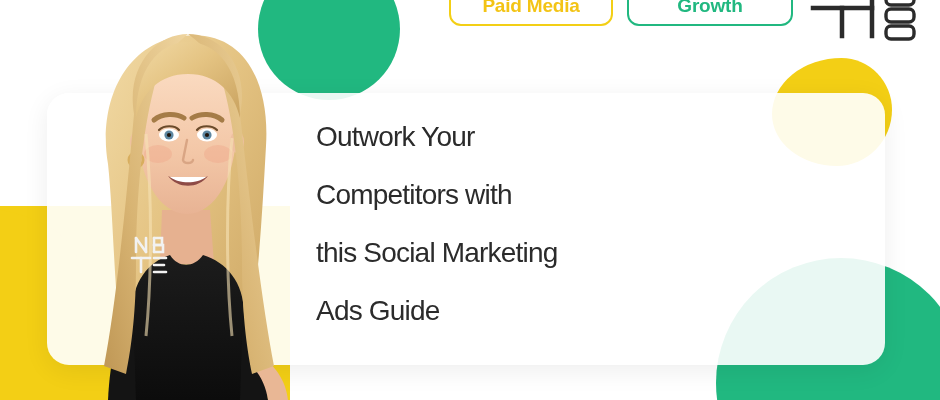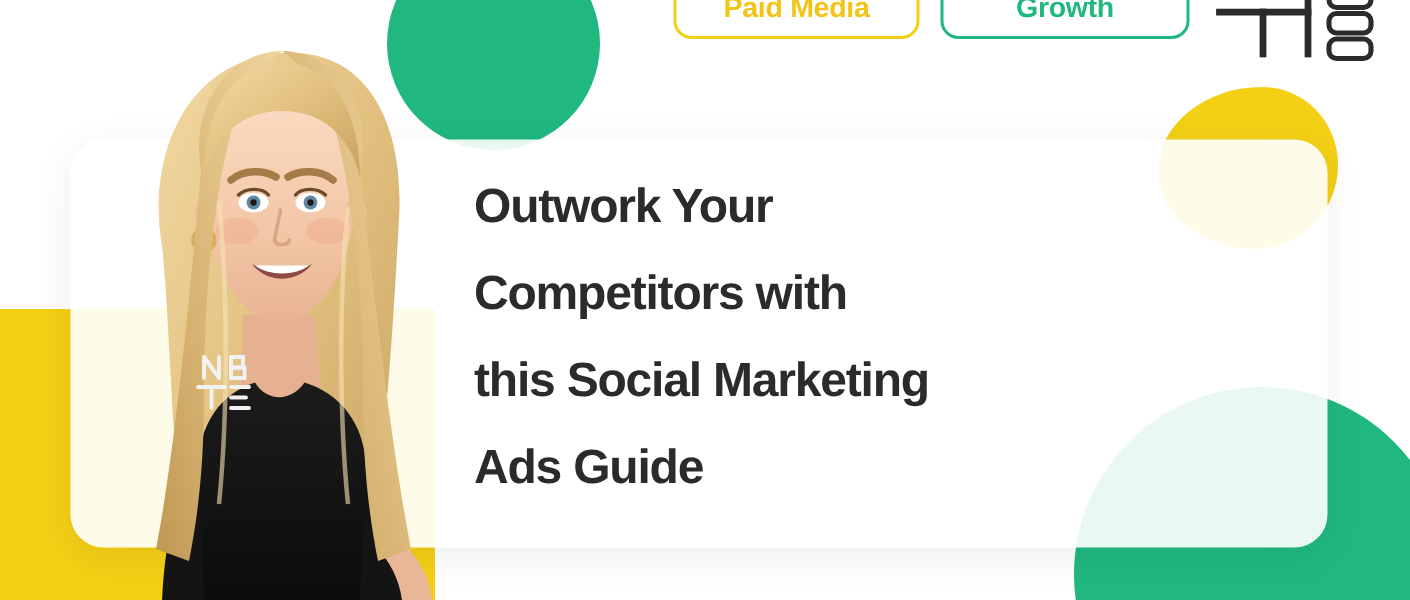--- a/index.html
+++ b/index.html
@@ -91,23 +91,23 @@
   #portrait svg { display: block; }
 
   
   #headline {
     position: absolute;
     left: 316px;
     top: 108px;
     width: 560px;
     z-index: 4;
     color: #2b2b2b;
-    font-size: 32px;
+    font-size: 28px;
     line-height: 58px;
-    font-weight: bold;
+    font-weight: normal;
     letter-spacing: -0.8px;
     white-space: pre-line;
   }
 
   
   #tag-row {
     position: absolute;
     left: 449px;
     top: -18px;
     display: flex;

